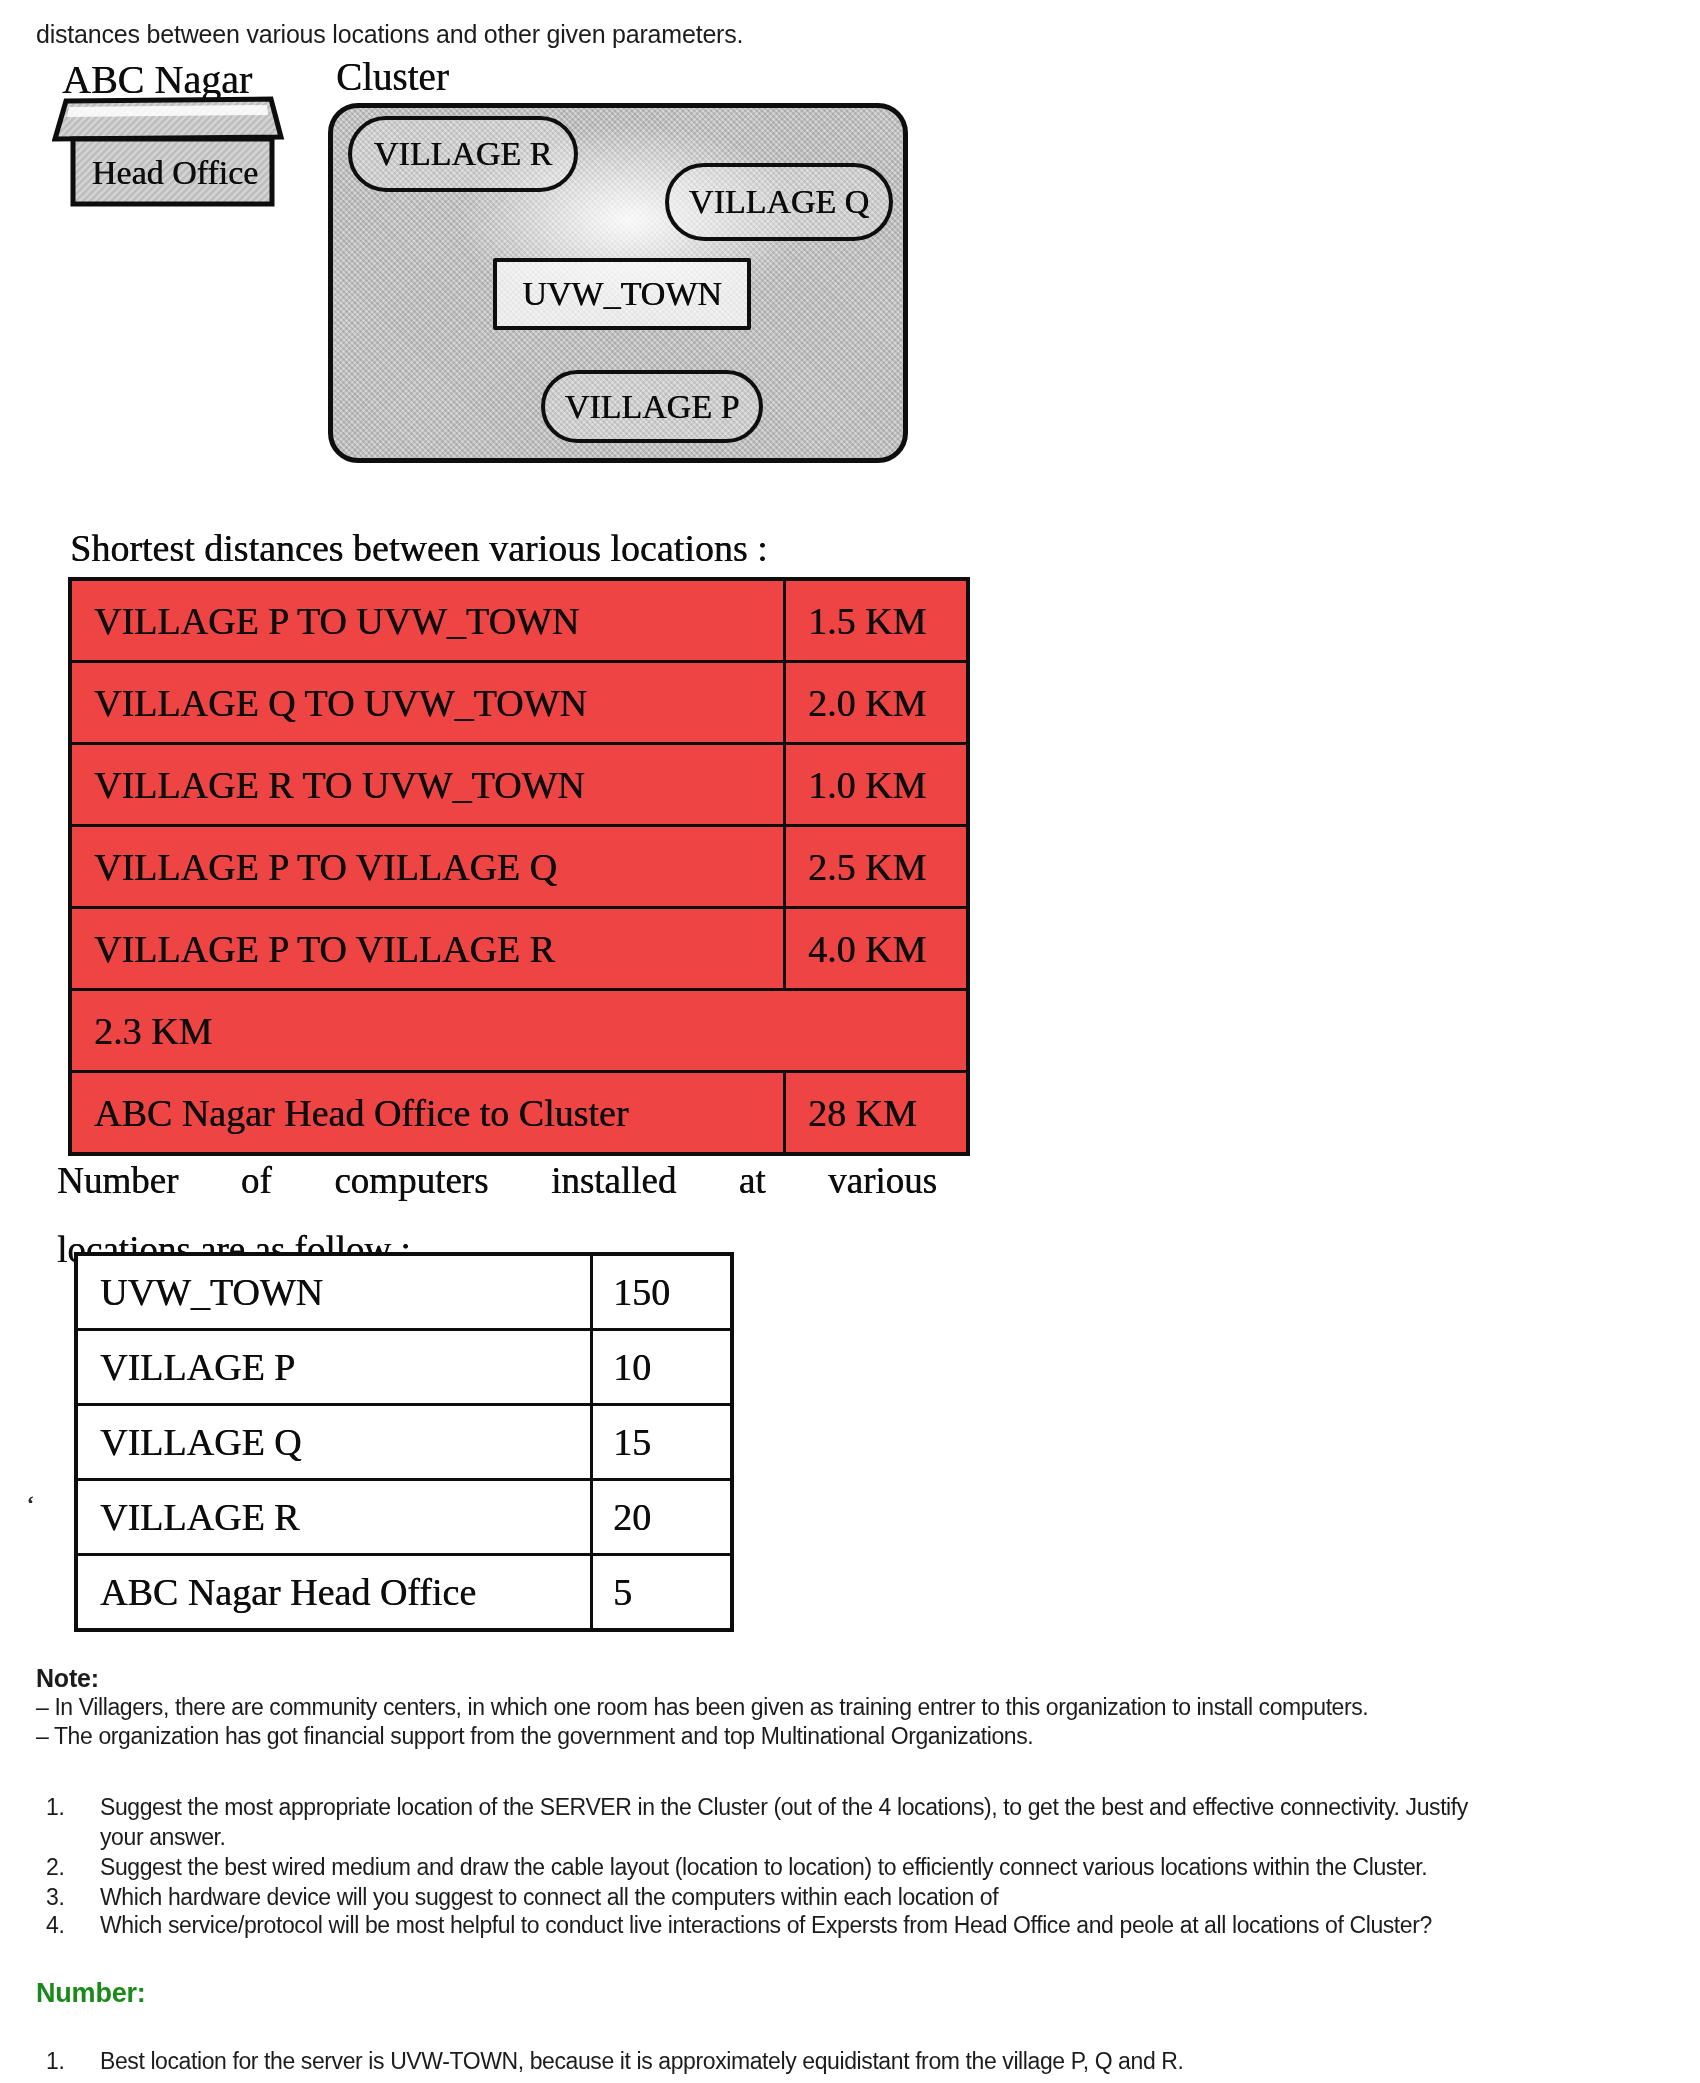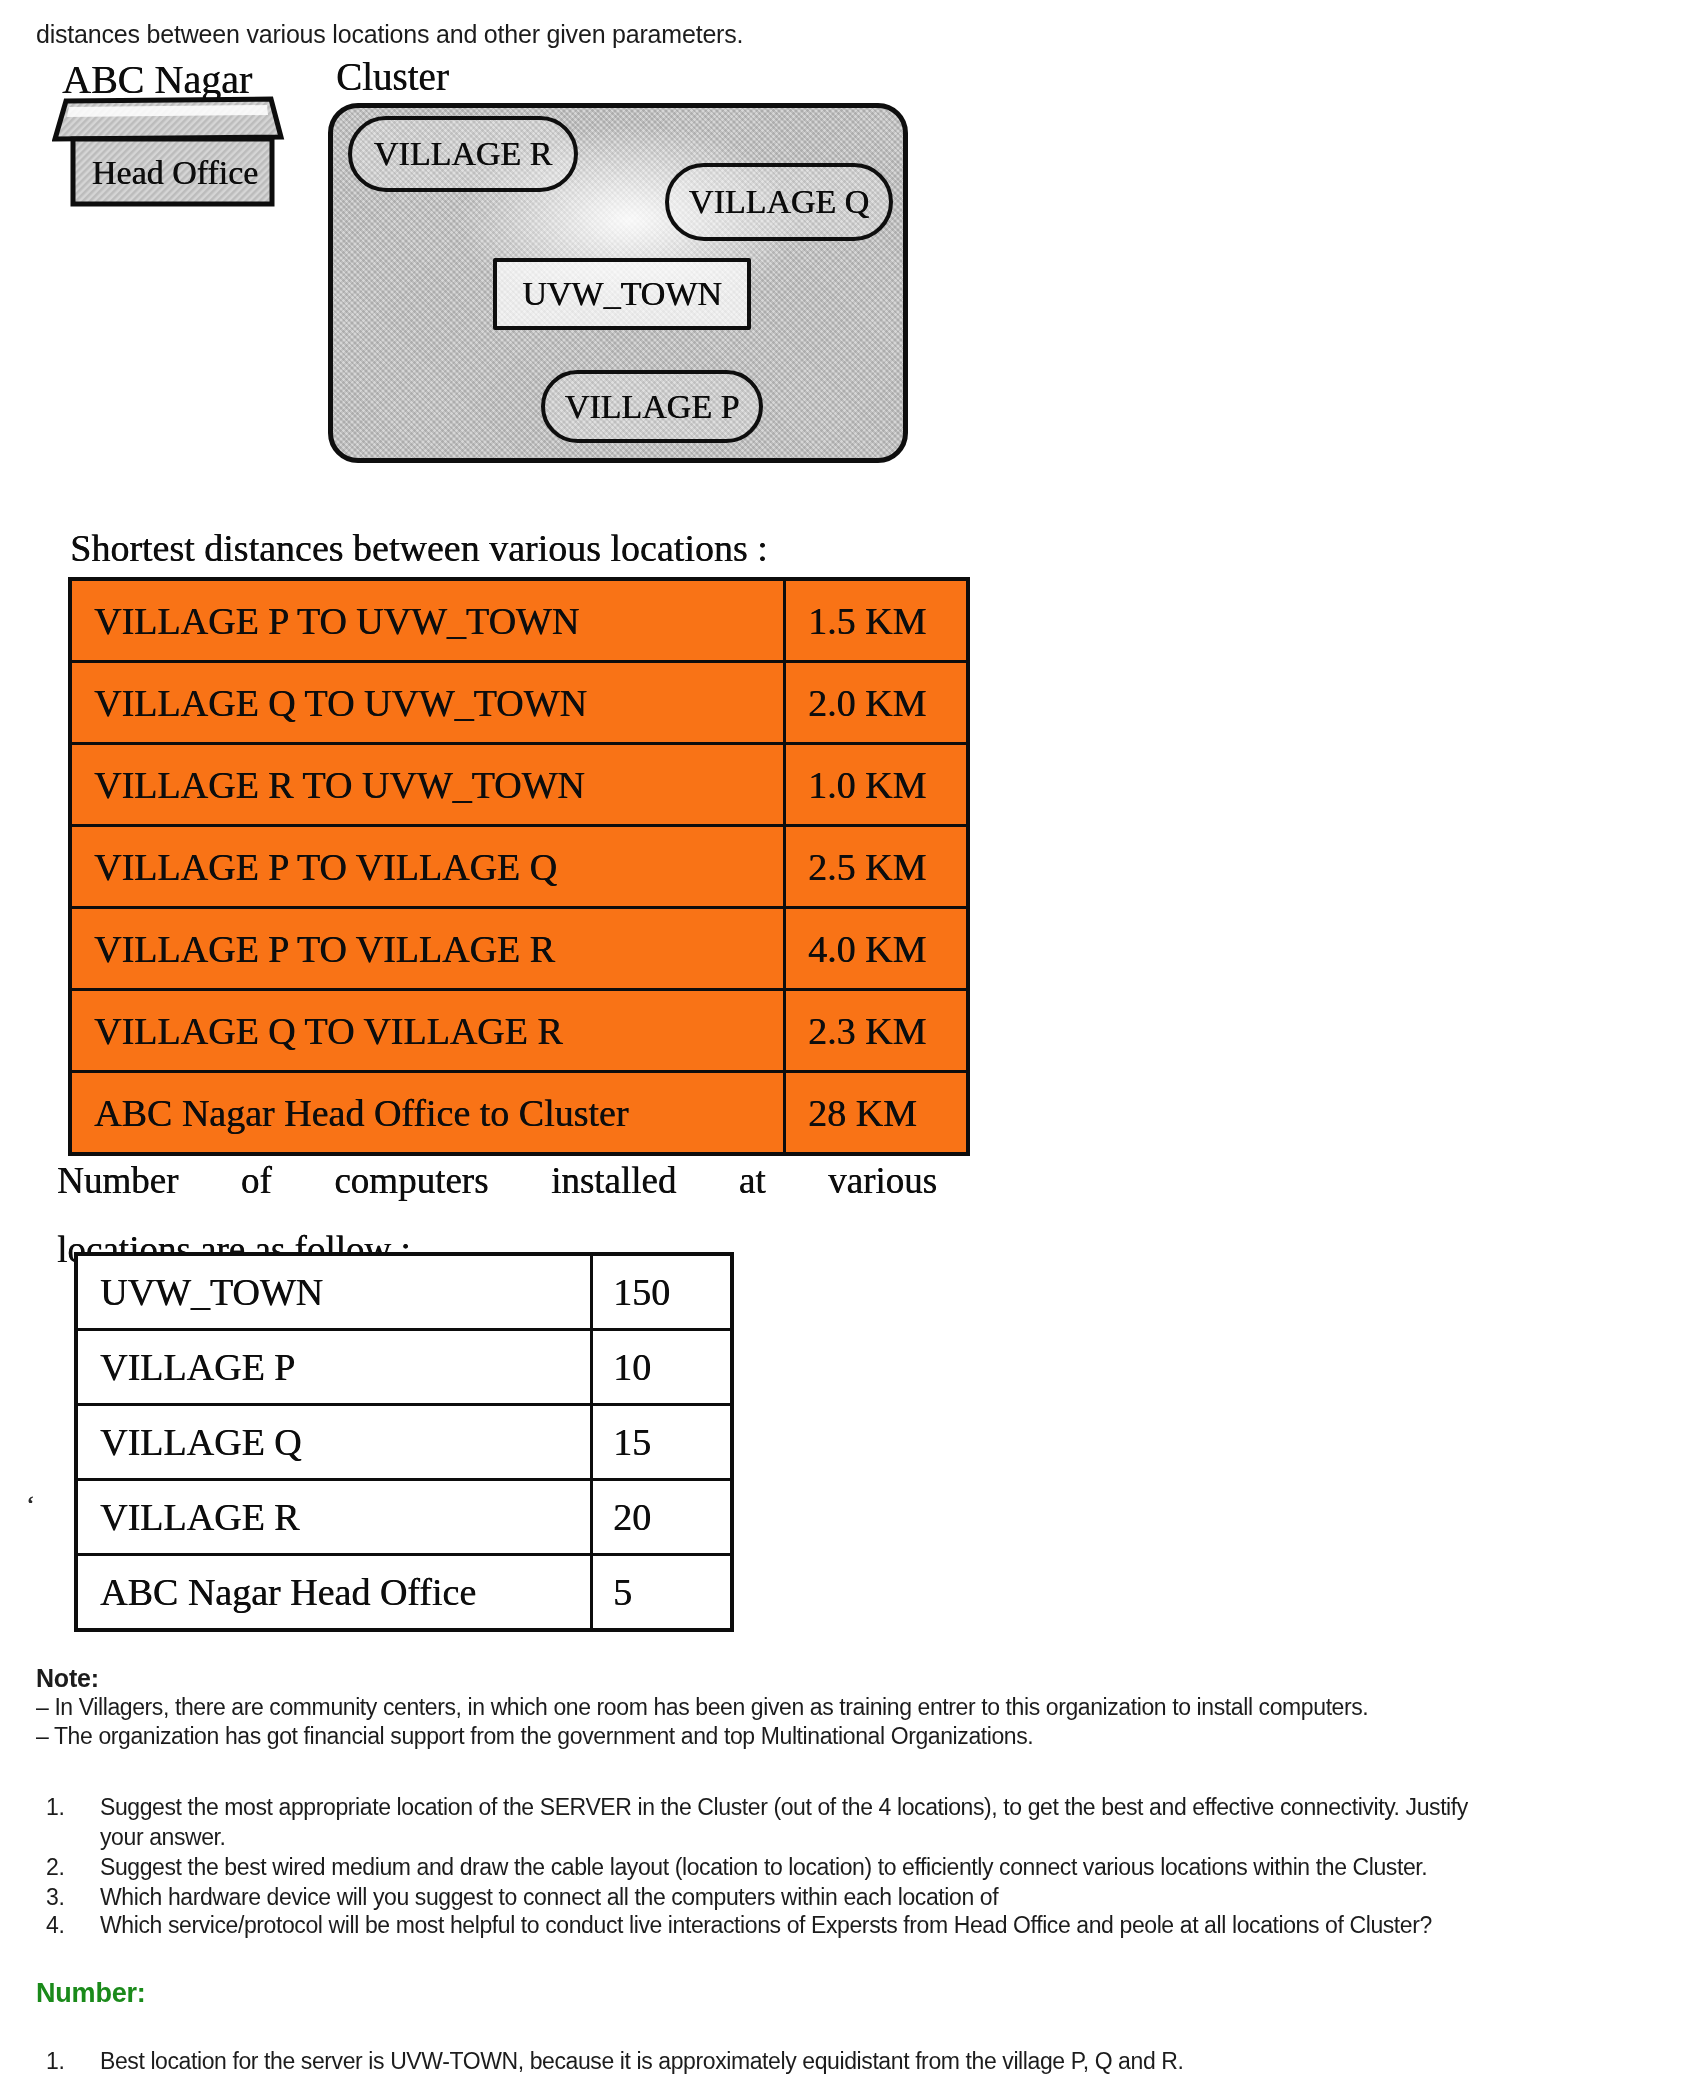--- a/index.html
+++ b/index.html
@@ -43,21 +43,21 @@
   }
   .pill{border-radius:44px;}
   .rectnode{border-radius:2px;background:rgba(255,255,255,0.68);}
   .node-vr{left:15px;top:8px;width:230px;height:76px;}
   .node-vq{left:332px;top:55px;width:228px;height:78px;}
   .node-uvw{left:160px;top:150px;width:258px;height:72px;}
   .node-vp{left:208px;top:262px;width:222px;height:73px;}
 
   
   .t1-title{left:70px;top:526px;font-size:38px;}
-  .table1{left:68px;top:577px;width:902px;box-sizing:border-box;border:4px solid #0d0d0d;background:#f97316;}
+  .table1{left:68px;top:577px;width:902px;box-sizing:border-box;border:4px solid #0d0d0d;background:#ef4444;}
   .table1 .trow{display:flex;height:79px;border-bottom:3px solid #0d0d0d;}
   .table1 .trow:last-child{border-bottom:none;}
   .table1 .c1{flex:0 0 714px;box-sizing:border-box;border-right:3px solid #0d0d0d;
     display:flex;align-items:center;padding-left:22px;font-size:38px;}
   .table1 .c2{flex:1;display:flex;align-items:center;padding-left:22px;font-size:38px;}
 
   
   .h2line1{left:57px;top:1158px;width:880px;height:48px;font-size:37px;line-height:46px;
     text-align:justify;text-align-last:justify;overflow:hidden;}
   .h2line2{left:57px;top:1228px;font-size:37px;}
@@ -132,21 +132,20 @@
     </div>
     <div class="trow">
       <div class="c1 sf">VILLAGE P TO VILLAGE Q</div>
       <div class="c2 sf">2.5 KM</div>
     </div>
     <div class="trow">
       <div class="c1 sf">VILLAGE P TO VILLAGE R</div>
       <div class="c2 sf">4.0 KM</div>
     </div>
     <div class="trow">
-      <div class="c1 sf">VILLAGE Q TO VILLAGE R</div>
       <div class="c2 sf">2.3 KM</div>
     </div>
     <div class="trow">
       <div class="c1 sf">ABC Nagar Head Office to Cluster</div>
       <div class="c2 sf">28 KM</div>
     </div>
   </div>
 
   <div class="abs h2line1 sf">Number of computers installed at various</div>
   <div class="abs h2line2 sf nowrap">locations are as follow :</div>

